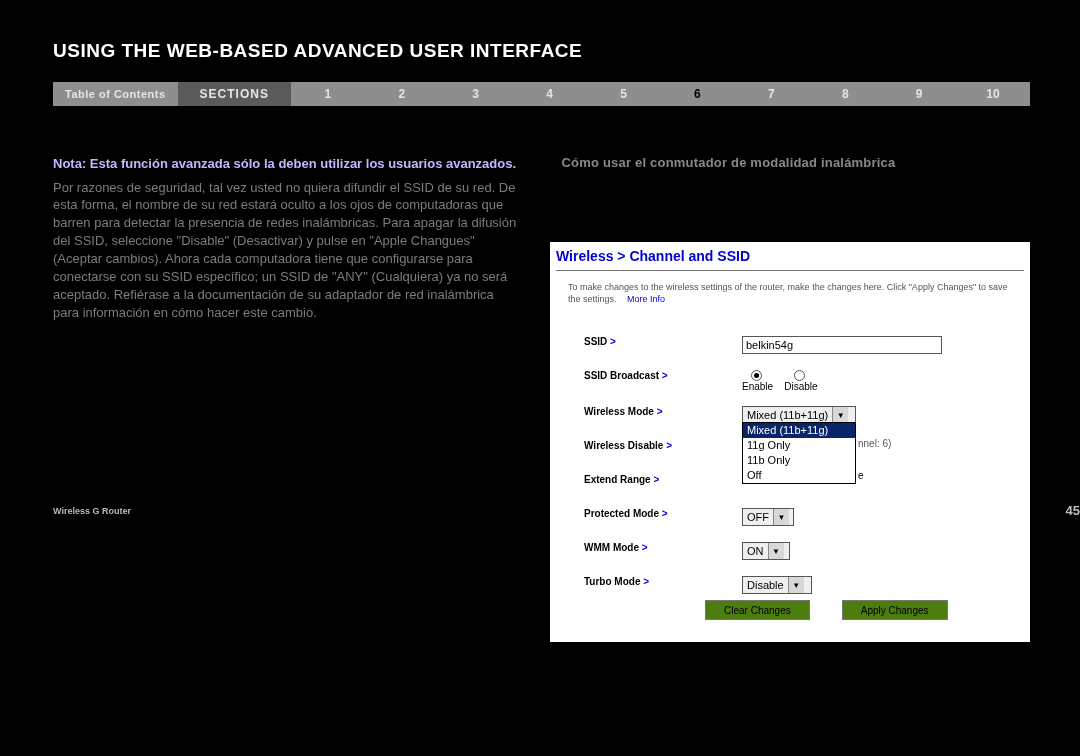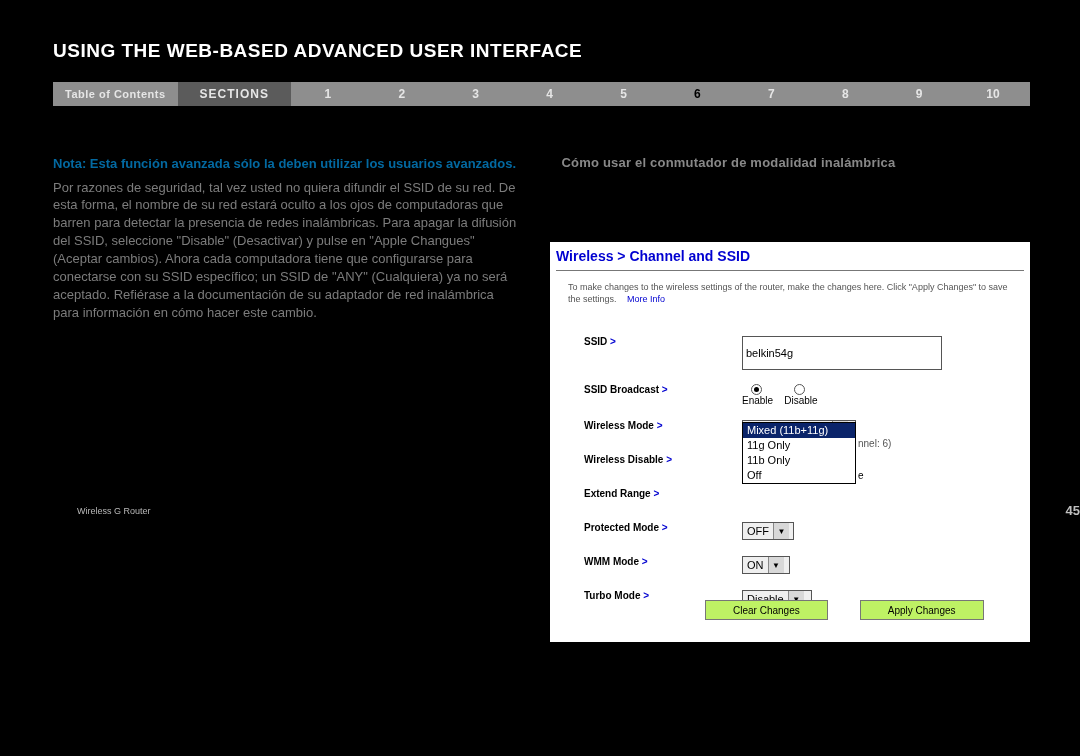--- a/index.html
+++ b/index.html
@@ -17,52 +17,52 @@
   .nav-toc { padding: 0 12px; letter-spacing: 0.5px; }
   .nav-sections { padding: 0 22px; background: #5b5b5b; height: 100%; display:flex; align-items:center; letter-spacing:1px; font-size:12px; }
   .nav-nums { display:flex; flex: 1 1 auto; }
   .nav-num { flex:1; text-align:center; font-size:12px; font-weight:700; }
   .nav-num.active { color:#000; }
   .body-cols {
     position: absolute; left: 53px; top: 155px; width: 977px; display:flex; gap: 40px;
   }
   .col { flex: 1 1 0; }
   .sub-h { color:#888; font-weight:800; font-size:13px; margin-bottom:6px; letter-spacing:0.2px; }
-  .note-h { color:#0369a1; font-weight:800; font-size:13px; line-height:1.35; margin-bottom:6px; }
+  .note-h { color:#c4b5fd; font-weight:800; font-size:13px; line-height:1.35; margin-bottom:6px; }
   .para { color:#7c7c7c; font-size:13px; line-height:1.38; }
   .router-panel {
     position: absolute; left: 550px; top: 242px; width: 480px; height: 400px;
     background: #fff; color:#000; font-family: "Segoe UI", Tahoma, Arial, sans-serif;
   }
   .rp-title { position:absolute; left:6px; top:6px; color:#0000d0; font-weight:700; font-size:14px; }
   .rp-hr { position:absolute; left:6px; top:28px; width:468px; height:0; border-top:1px solid #777; }
   .rp-intro { position:absolute; left:18px; top:40px; width:450px; font-size:9px; color:#555; line-height:1.3; }
   .rp-intro .more { color:#0000d0;margin-left:8px; }
   .rp-rows { position:absolute; left:34px; top:94px; width:440px; }
   .rp-row { display:flex; align-items:flex-start; margin-bottom:14px; min-height:20px; }
   .rp-label { width:158px; font-size:10px; color:#000; font-weight:700; }
   .rp-label .arrow { color:#0000d0; }
   .rp-ctrl { flex:1; font-size:11px; }
-  .rp-text-input { width:200px; height:18px; border:1px solid #555; font-size:11px; padding:16px 3px; background:#fff; }
+  .rp-text-input { width:200px; height:18px; border:1px solid #555; font-size:11px; padding:2px 3px; background:#fff; }
   .rp-radio-lbl { font-size:10px; margin-right:8px; display:inline-flex; align-items:center;flex-direction:column; }
   .rp-radio { width:11px; height:11px; border:1px solid #555; border-radius:50%; margin-right:3px; display:inline-block; position:relative; }
   .rp-radio.checked::after { content:""; position:absolute; left:2px; top:2px; width:5px; height:5px; background:#000; border-radius:50%; }
   .rp-select { display:inline-flex; align-items:center; border:1px solid #555; background:#efefef; height:18px; }
   .rp-select .sel-text { padding:0 4px; font-size:11px; }
   .rp-select .sel-btn { width:16px; height:16px; background:#d8d8d8; border-left:1px solid #888; display:flex; align-items:center; justify-content:center; font-size:8px; }
   .rp-dropdown-open {
     position:absolute; border:1px solid #000; background:#fff; font-size:11px;
     width:114px;
   }
   .rp-dropdown-open .opt { padding:0 4px; line-height:15px; }
   .rp-dropdown-open .opt.sel { background:#0a246a; color:#fff; }
   .rp-channel-hint { position:absolute; font-size:10px; color:#555; }
   .rp-buttons { position:absolute; left:155px; top:358px; display:flex; gap:32px; }
-  .rp-btn { height:20px; padding:0 27px; font-size:10px; background:#bef264; border:1px solid #777; }
-  .footer-product { position:absolute; left:53px; bottom:16px; color:#b8b8b8; font-size:9px; font-weight:400;margin-left:24px; }
+  .rp-btn { height:20px; padding:0 18px; font-size:10px; background:#4d7c0f; border:1px solid #777; }
+  .footer-product { position:absolute; left:53px; bottom:16px; color:#b8b8b8; font-size:9px; font-weight:700; }
   .footer-page { position:absolute; left:0; right:0; bottom:14px; text-align:right; color:#bfbfbf; font-size:13px; font-weight:700; }
 </style>
 </head>
 <body>
 
 <div class="page">
 
   <div class="header-title">USING THE WEB-BASED ADVANCED USER INTERFACE</div>
 
   <div class="nav-bar">

